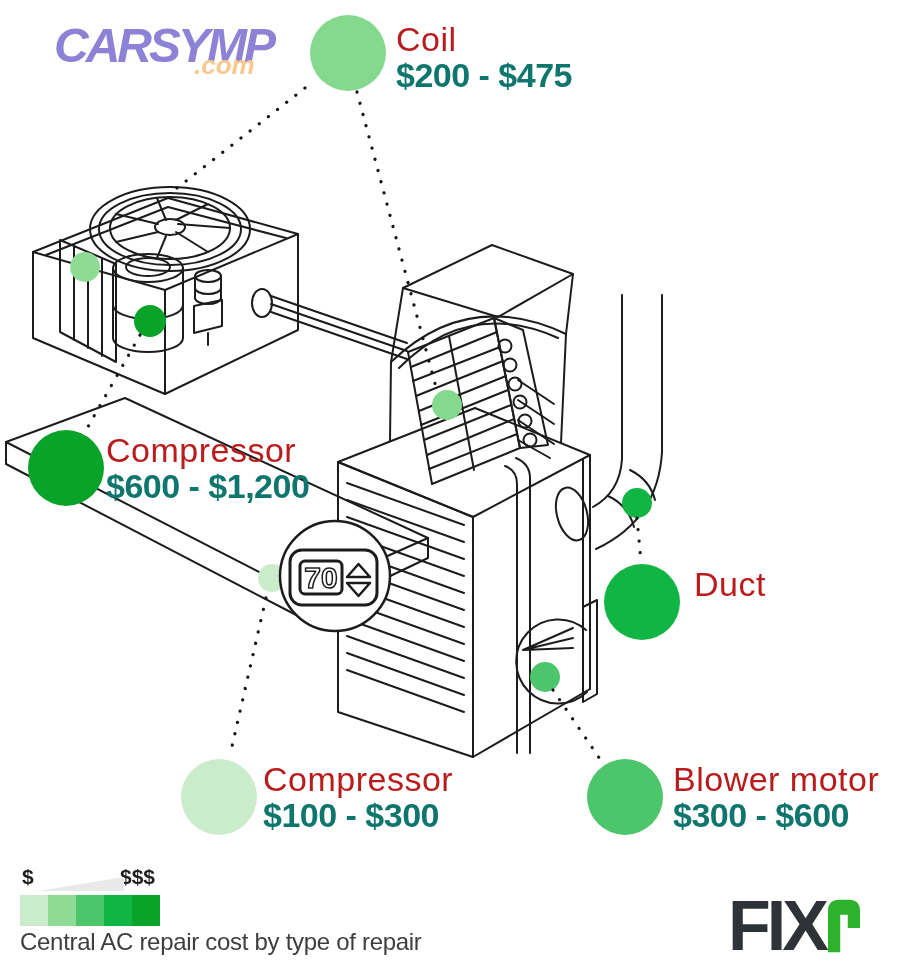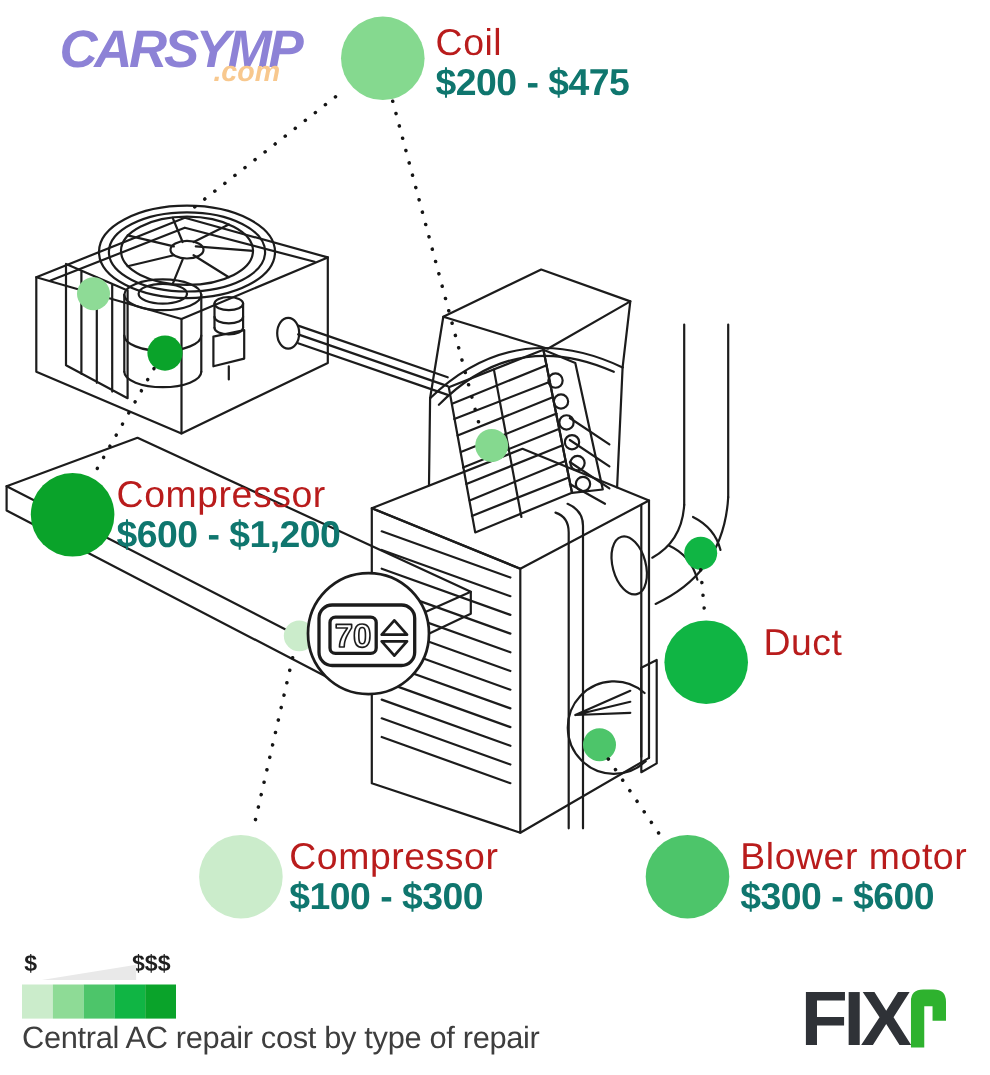--- a/index.html
+++ b/index.html
@@ -14,21 +14,21 @@
   .brand-top{position:absolute;left:26px;top:22px;z-index:3;}
   .brand-top .nm{font-size:48px;font-weight:800;font-style:italic;letter-spacing:-3px;line-height:1;}
   .brand-top .tld{position:absolute;left:168px;top:30px;font-size:26px;font-style:italic;font-weight:600;line-height:1;}
   .legend{position:absolute;left:20px;top:866px;z-index:3;}
   .legend .lab{position:absolute;top:0;font-size:21px;font-weight:700;color:#1f1f1f;line-height:1;}
   .legend .lab.low{left:2px;}
   .legend .lab.high{left:100px;}
   .legend .wedge{position:absolute;left:18px;top:10px;}
   .legend .bar{position:absolute;left:0;top:29px;display:flex;}
   .legend .sw{width:28px;height:31px;}
-  .caption{position:absolute;left:20px;top:929px;z-index:3;font-size:28px;color:#3e3e3e;
+  .caption{position:absolute;left:20px;top:929px;z-index:3;font-size:24px;color:#3e3e3e;
            letter-spacing:-.3px;line-height:1.1;white-space:nowrap;}
   .fixr{position:absolute;left:728px;top:899px;z-index:3;display:flex;align-items:center;}
   .fixr .fx{font-size:70px;font-weight:800;letter-spacing:-4px;line-height:.78;}
   .fixr svg{margin-left:3px;margin-bottom:1px;}
 </style>
 </head>
 <body>
 
 <div id="canvas">
 

